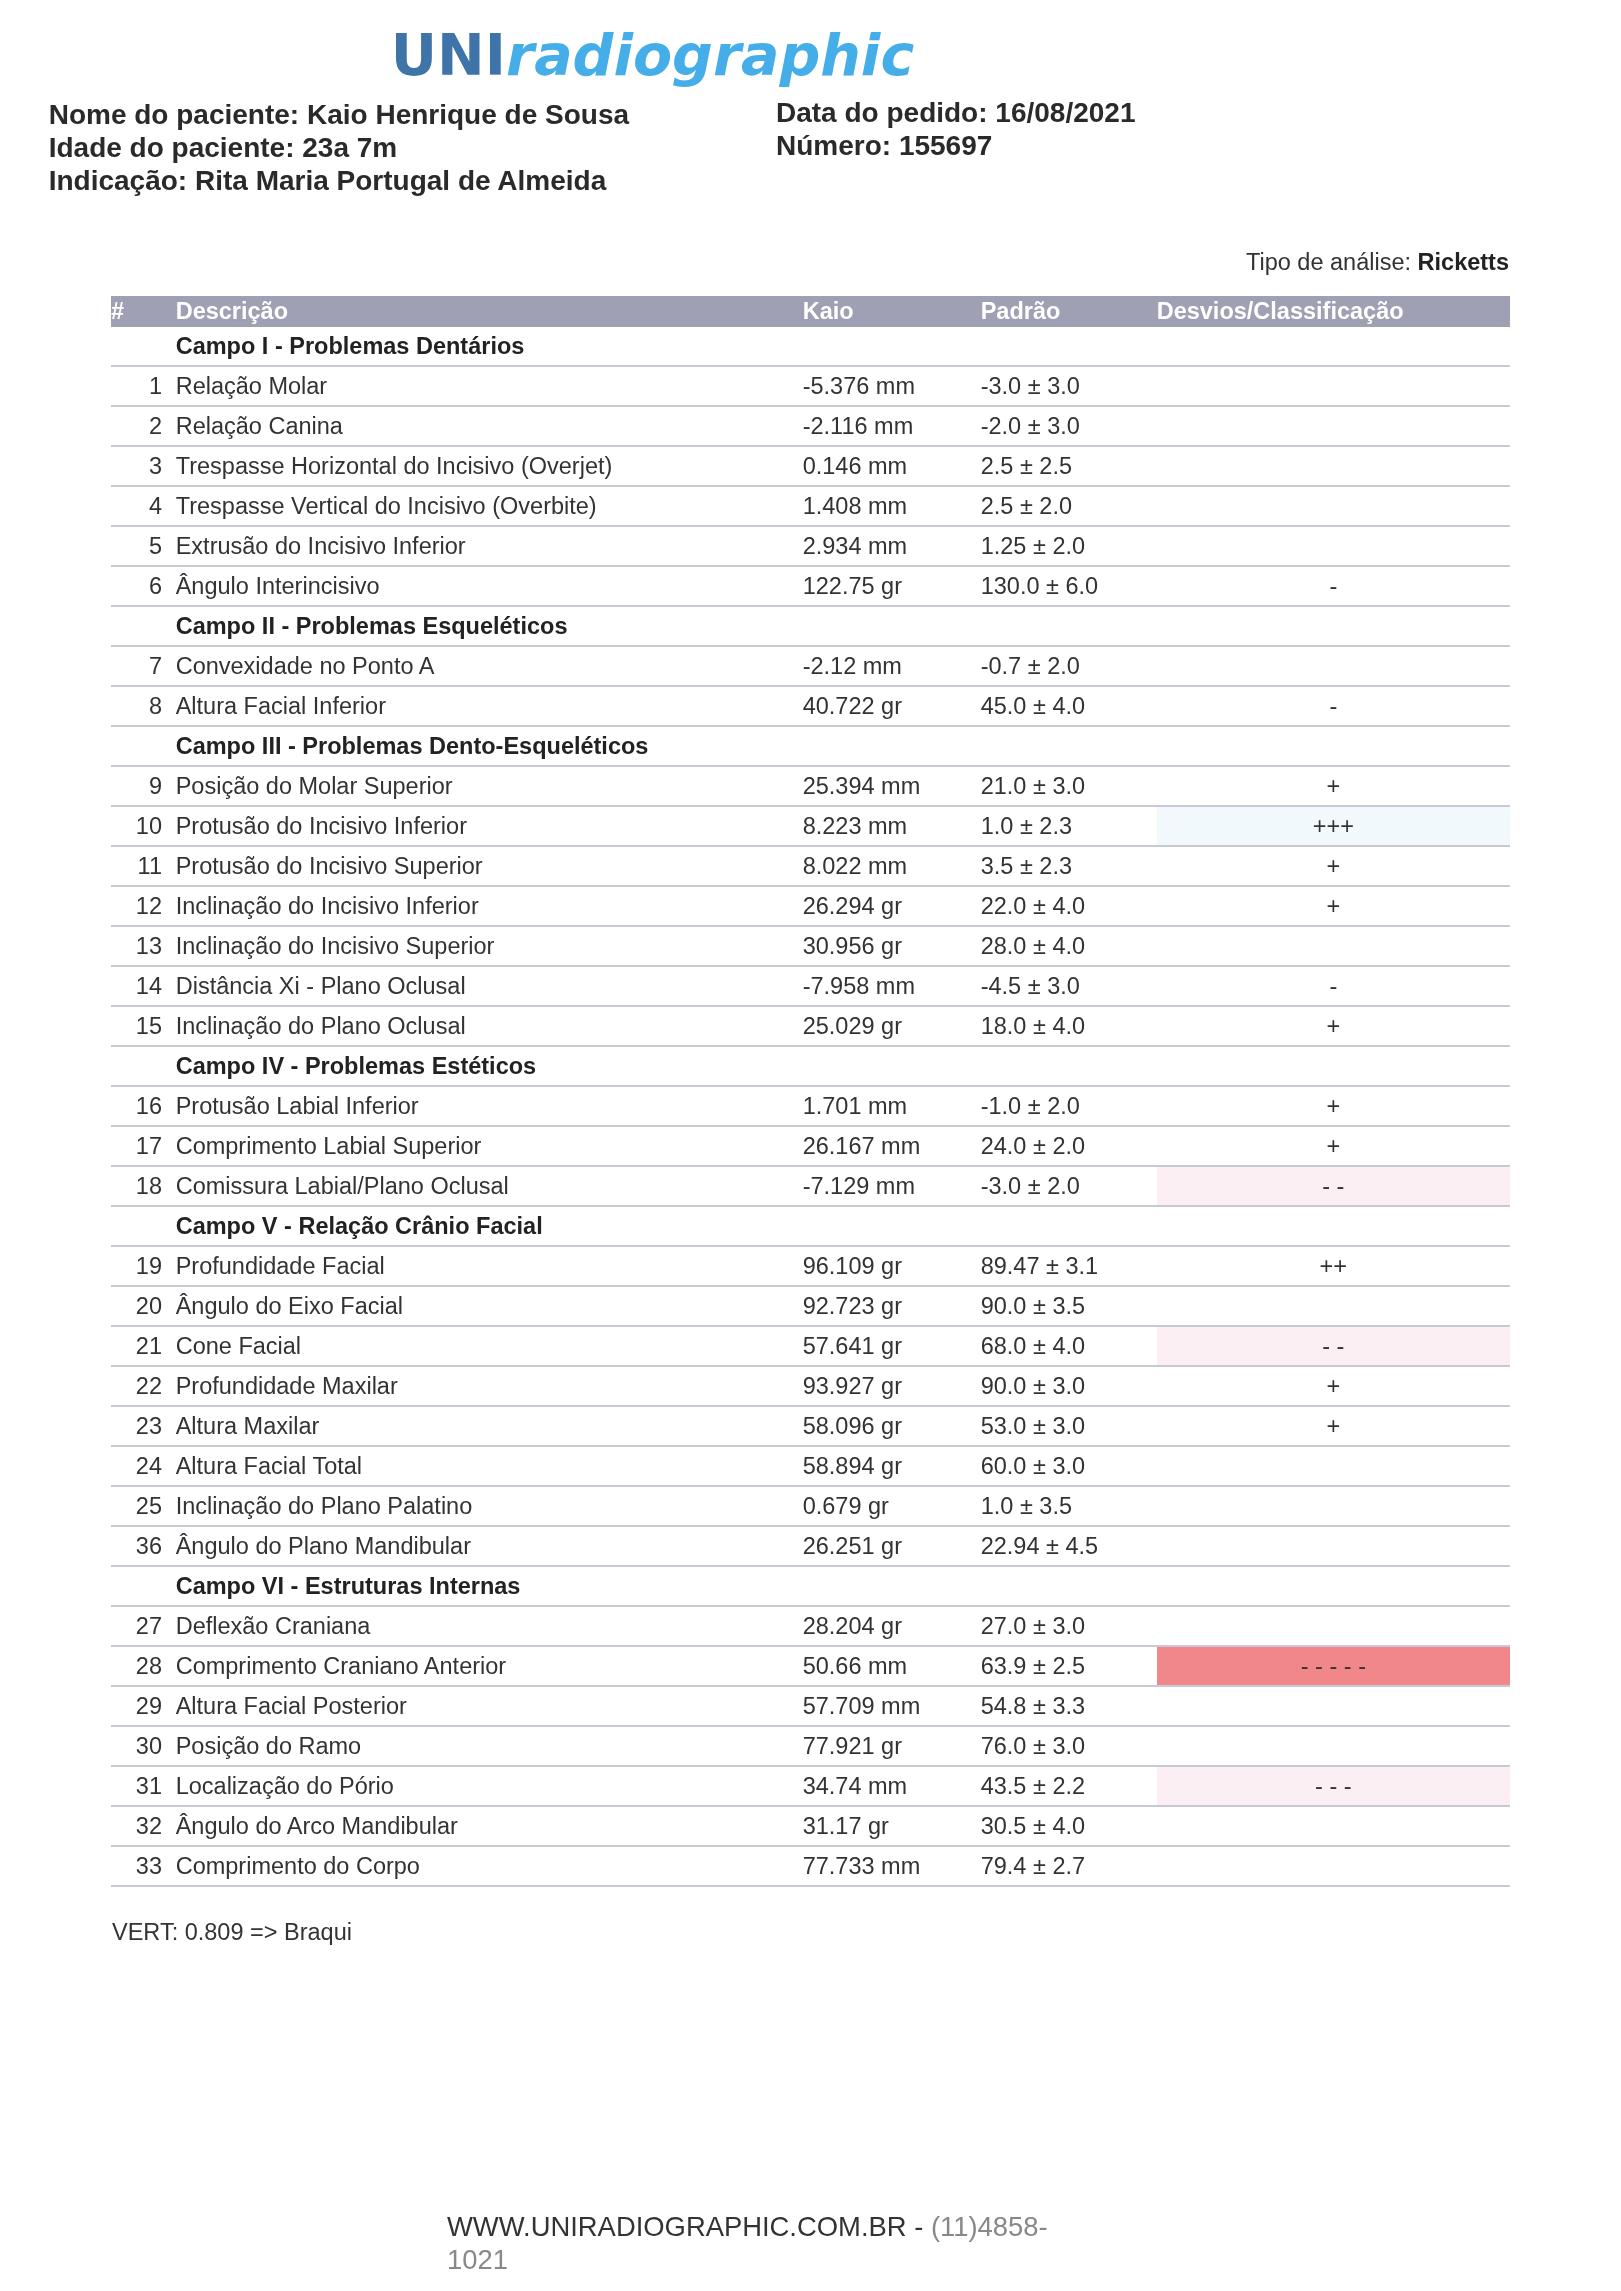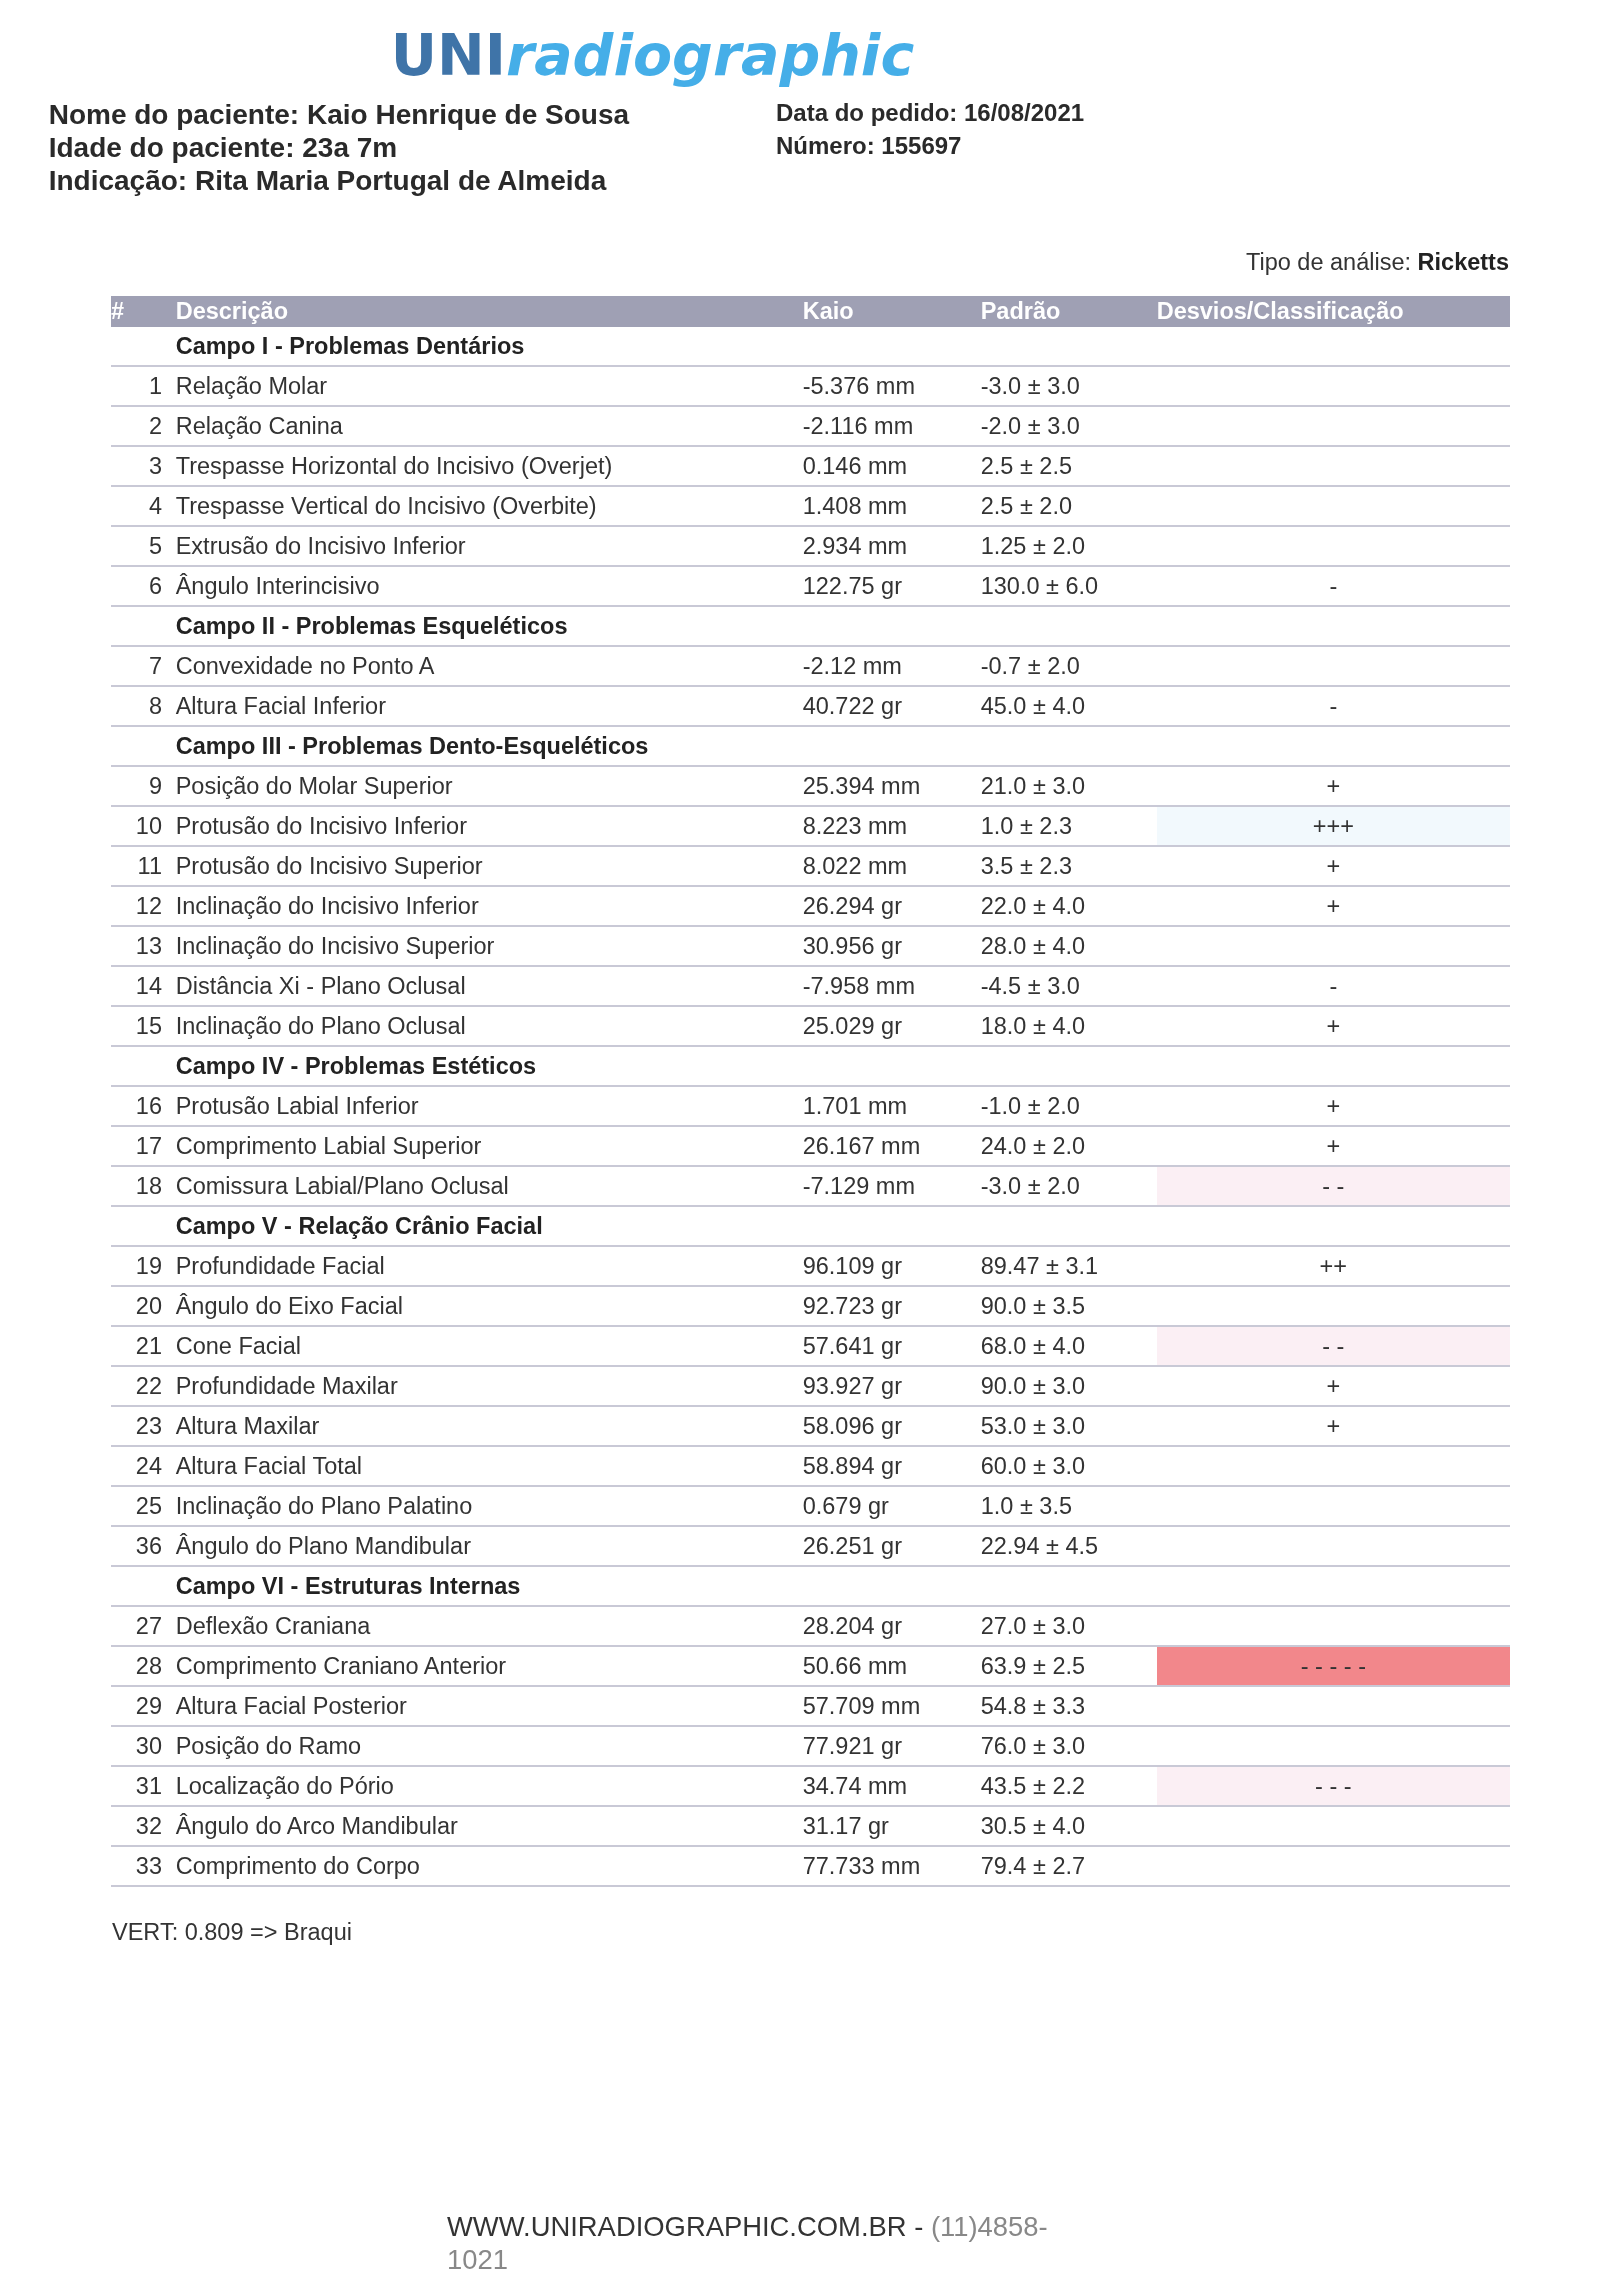--- a/index.html
+++ b/index.html
@@ -8,21 +8,21 @@
     font-family: "Liberation Sans", sans-serif; color: #2a2a2a;
   }
   .logo {
     position: absolute; top: 21.6px; left: 0; width: 1305px; text-align: center;
     font-family: "DejaVu Sans", sans-serif; font-weight: bold; font-size: 57px;
     letter-spacing: 0px;
   }
   .logo .uni { color: #3f74a8; }
   .logo .radio { color: #45aee8; font-style: italic; }
   .patient { position: absolute; top: 98px; left: 13.7px; font-weight: bold; font-size: 28px; line-height: 33px; color: #2a2a2a; margin-left: 35px; }
-  .order { position: absolute; top: 96px; left: 776px; font-weight: bold; font-size: 24px; line-height: 33px; color: #2a2a2a; }
+  .order { position: absolute; top: 96px; left: 776px; font-weight: bold; font-size: 28px; line-height: 33px; color: #2a2a2a; }
   .field-line { white-space: nowrap; }
   .analysis { position: absolute; top: 249px; right: 112px; font-size: 23.5px; color: #333; }
   .analysis b { color: #222; }
   table.report {
     position: absolute; top: 296px; left: 111px; width: 1399px;
     border-collapse: collapse; font-size: 23.5px;
   }
   table.report thead th {
     background: #9fa0b4; color: #ffffff; font-weight: bold; height: 31px;
     text-align: left; padding: 0; font-size: 23.5px;

